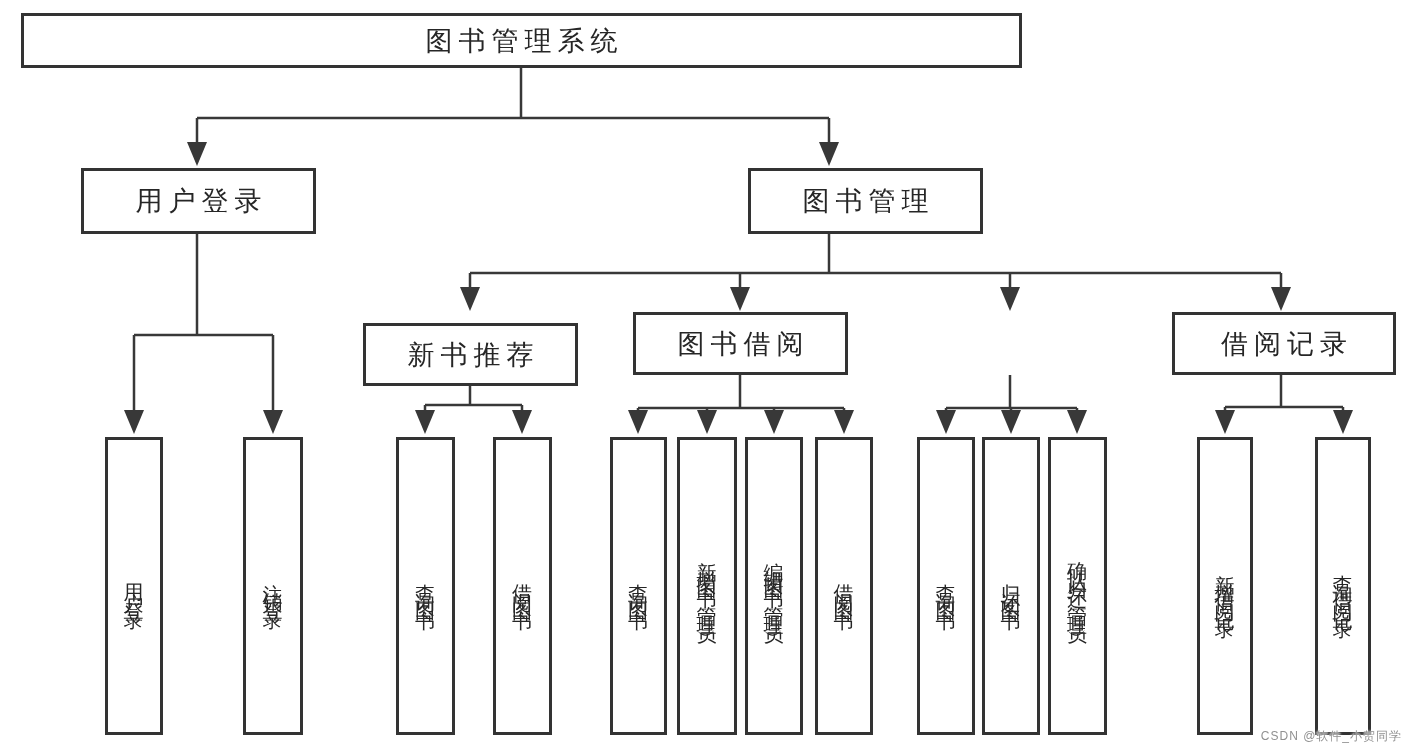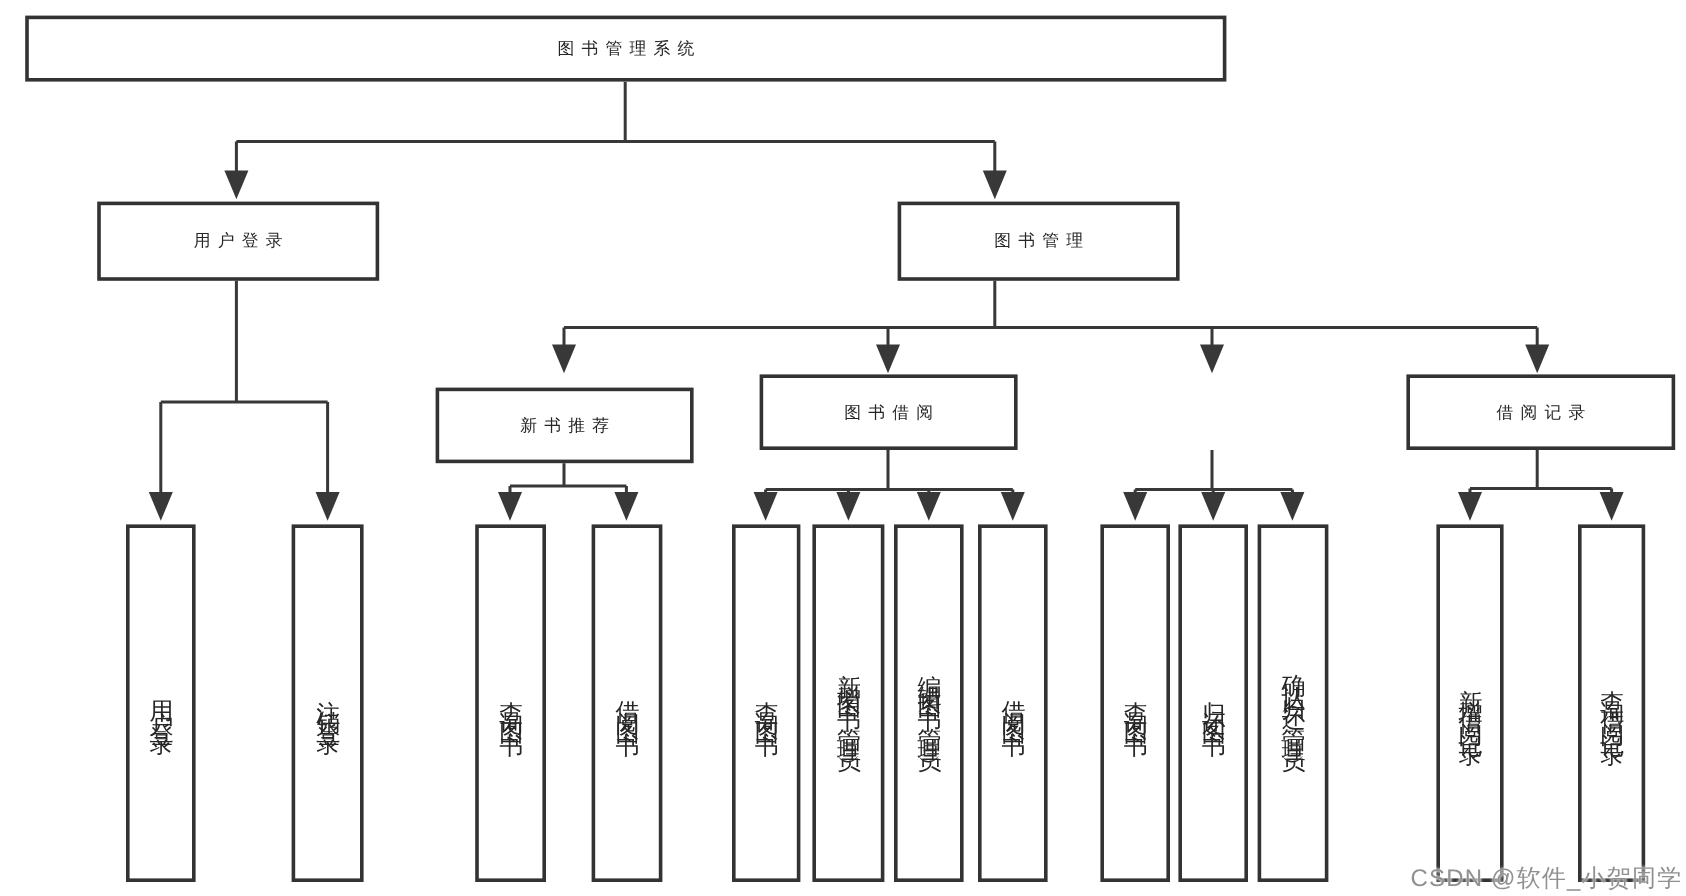--- a/index.html
+++ b/index.html
@@ -13,40 +13,40 @@
   .wires{position:absolute;left:0;top:0;width:1405px;height:747px;}
   .node{
     position:absolute;
     background:#ffffff;
     border:3px solid #333333;
     box-sizing:border-box;
     display:flex;align-items:center;justify-content:center;
     color:#262626;
   }
   .hlabel{
-    font-size:14px;
+    font-size:27px;
     letter-spacing:6px;
     text-indent:6px; 
     white-space:nowrap;
     color:#262626;
   }
   .leaf .vlabel{
     writing-mode:vertical-rl;
     text-orientation:mixed;
     font-size:20px;
     letter-spacing:9px;
     line-height:1;
     color:#262626;
     white-space:nowrap;
   }
   .watermark{
     position:absolute;
     right:3px;
     bottom:2px;
-    font-size:20px;
+    font-size:12px;
     color:#909090;
     text-shadow:0 0 3px #ffffff, 0 0 2px #ffffff;
     letter-spacing:1px;
     white-space:nowrap;
   }
 </style>
 </head>
 <body>
 
 <div class="canvas">

